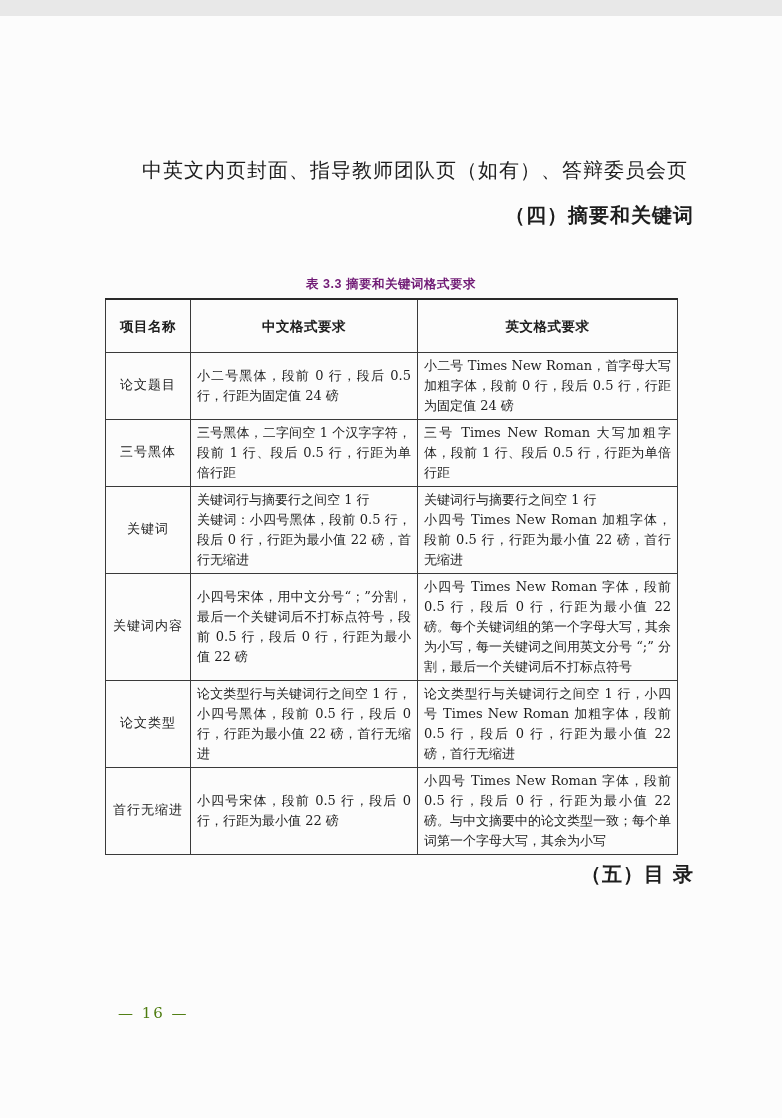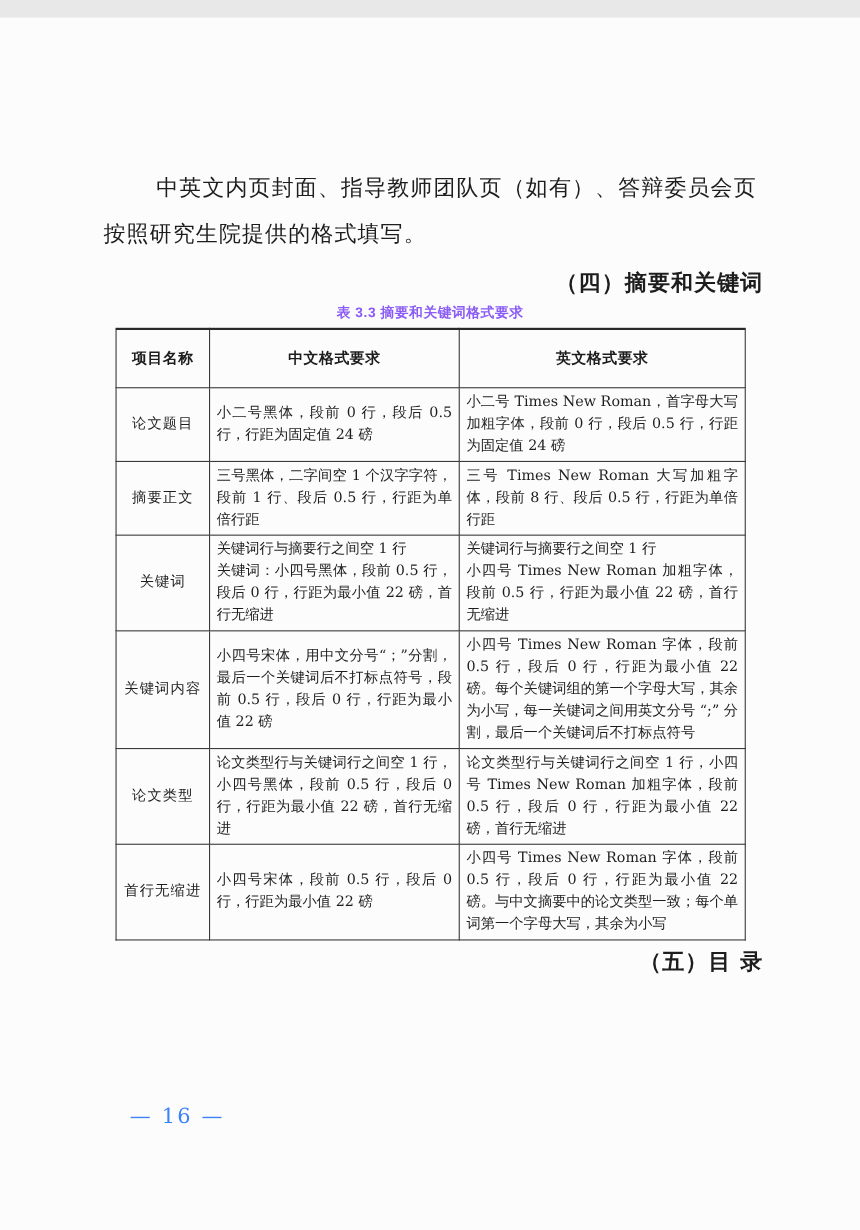--- a/index.html
+++ b/index.html
@@ -50,21 +50,21 @@
     top: 880px;
     width: 572px;
   }
   .table-caption {
     text-align: center;
     font-family: "Liberation Sans", "DejaVu Sans", sans-serif;
     font-size: 12.5px;
     font-weight: bold;
     letter-spacing: 0.5px;
     margin-bottom: 5px;
-    color: #8b5cf6;
+    color: #701a75;
   }
   table.spec-table {
     width: 572px;
     border-collapse: collapse;
     table-layout: fixed;
     border-top: 2.5px solid #2a2a2a;
     border-bottom: 1px solid #3a3a3a;
   }
   table.spec-table th, table.spec-table td {
     border: 1px solid #3a3a3a;
@@ -98,33 +98,32 @@
     left: 94px;
     top: 838px;
     width: 600px;
   }
 
   
   .page-footer {
     position: absolute;
     left: 118px;
     top: 988px;
-    font-size: 19px;
+    font-size: 15px;
     letter-spacing: 2px;
-    color: #3b82f6;
+    color: #4d7c0f;
   }
 </style>
 </head>
 <body>
 
 <div class="page">
 
   <div class="intro-block">
     <div class="intro-line-1">中英文内页封面、指导教师团队页（如有）、答辩委员会页</div>
-    <div class="intro-line-2">按照研究生院提供的格式填写。</div>
     <div class="section-heading heading-4">（四）摘要和关键词</div>
   </div>
 
   <div class="table-3-3-block">
     <div class="table-caption">表 3.3  摘要和关键词格式要求</div>
     <table class="spec-table">
       <colgroup>
         <col style="width:85px">
           <col style="width:227px">
           <col style="width:260px">
@@ -136,23 +135,23 @@
           <th>英文格式要求</th>
         </tr>
       </thead>
       <tbody>
         <tr>
           <td class="cell-name">论文题目</td>
           <td class="cell-zh">小二号黑体，段前 0 行，段后 0.5 行，行距为固定值 24 磅</td>
           <td class="cell-en">小二号 Times New Roman，首字母大写加粗字体，段前 0 行，段后 0.5 行，行距为固定值 24 磅</td>
         </tr>
         <tr>
-          <td class="cell-name">摘要正文</td>
+          <td class="cell-name">三号黑体</td>
           <td class="cell-zh">三号黑体，二字间空 1 个汉字字符，段前 1 行、段后 0.5 行，行距为单倍行距</td>
-          <td class="cell-en">三号 Times New Roman 大写加粗字体，段前 8 行、段后 0.5 行，行距为单倍行距</td>
+          <td class="cell-en">三号 Times New Roman 大写加粗字体，段前 1 行、段后 0.5 行，行距为单倍行距</td>
         </tr>
         <tr>
           <td class="cell-name">关键词</td>
           <td class="cell-zh">关键词行与摘要行之间空 1 行
 关键词：小四号黑体，段前 0.5 行，段后 0 行，行距为最小值 22 磅，首行无缩进</td>
           <td class="cell-en">关键词行与摘要行之间空 1 行
 小四号 Times New Roman 加粗字体，段前 0.5 行，行距为最小值 22 磅，首行无缩进</td>
         </tr>
         <tr>
           <td class="cell-name">关键词内容</td>

